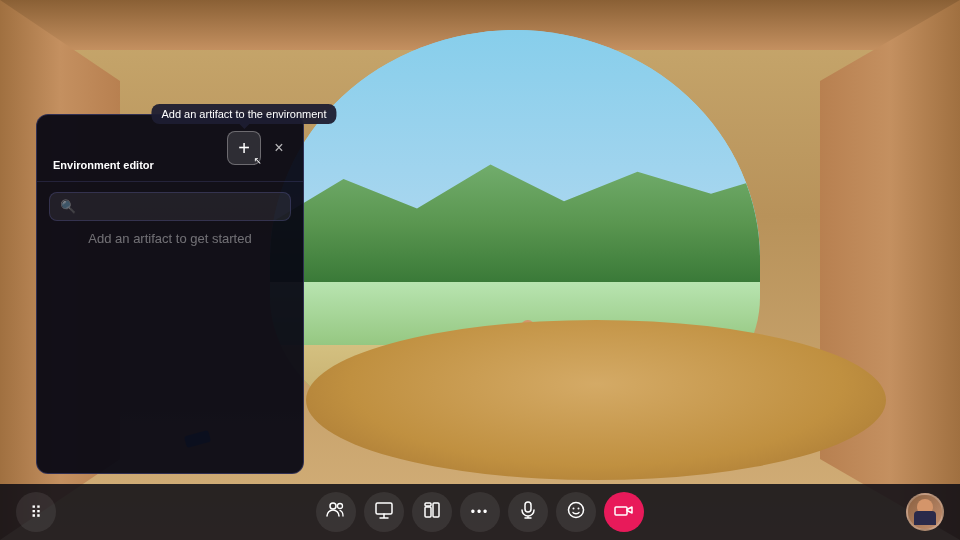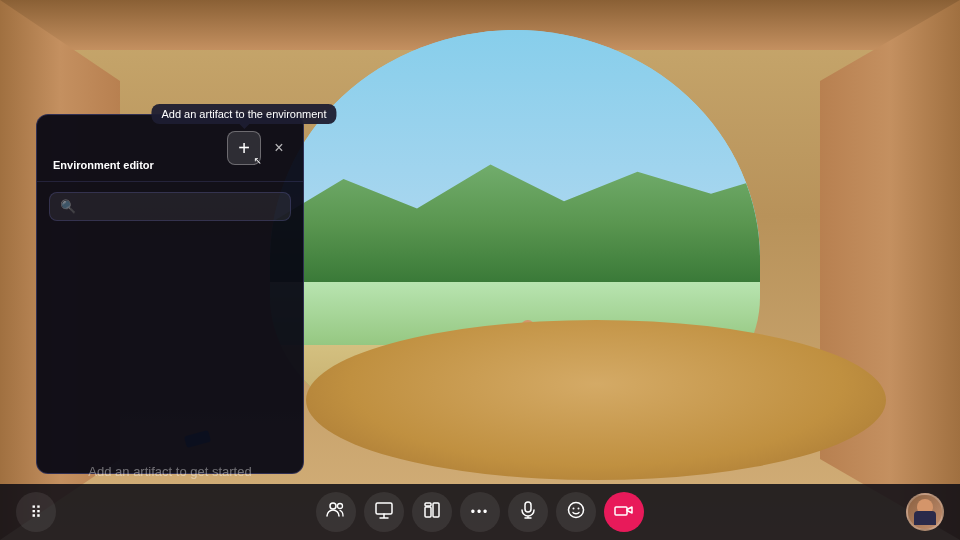--- a/index.html
+++ b/index.html
@@ -311,21 +311,21 @@
       color: rgba(255,255,255,0.6);
       font-size: 13px;
       flex: 1;
       font-family: inherit;
     }
     #search-input::placeholder { color: rgba(255,255,255,0.4); }
 
     
     #empty-state {
       display: flex;
-      align-items: flex-end;
+      align-items: flex-start;
       justify-content: center;
       height: calc(100% - 110px);
       color: rgba(255,255,255,0.4);
       font-size: 13px;
       text-align: center;
     }
 
     
     #user-avatar {
       width: 38px;

